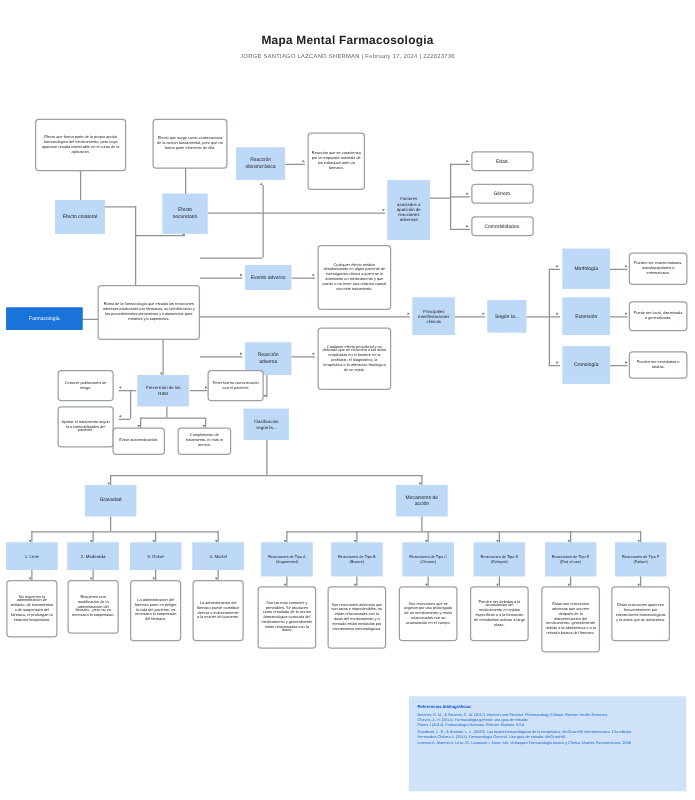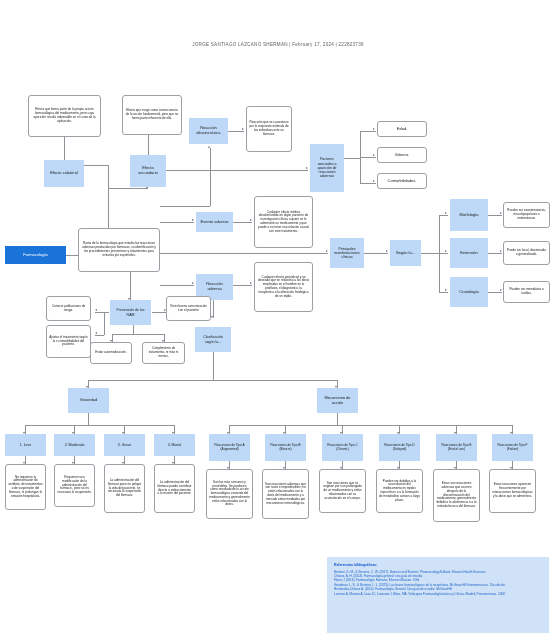--- a/index.html
+++ b/index.html
@@ -56,20 +56,21 @@
   .ar-u { border-width: 0 1.8px 2.6px 1.8px; border-color: transparent transparent #6f7376 transparent; }
 
   .ref-title { font-weight: bold; color: #1155cc; font-size: 3.4px; display:block; margin-bottom: 2.5px;}
   .ref-line  { display: block; font-size: 3.05px; line-height: 1.45; color: #1b63c9; }
 </style>
 </head>
 <body>
 
 <div id="canvas">
 
+  <div class="doc-title">Mapa Mental Farmacosologia</div>
   <div class="doc-sub">JORGE SANTIAGO LAZCANO SHERMAN  |  February 17, 2024 | 222823736</div>
 
   <div class="ln lh" style="left:66px; top:255px; width:40px;"></div>
   <div class="arw ar-r" style="left:104px; top:252.4px;"></div>
 
   <div class="ln lv" style="left:108px; top:165px; height:90px;"></div>
   <div class="ln lh" style="left:64px; top:165px; width:45px;"></div>
   <div class="arw ar-u" style="left:62.5px; top:163px;"></div>
   <div class="ln lh" style="left:108px; top:188px; width:40px;"></div>
   <div class="arw ar-u" style="left:146px; top:186px;"></div>

